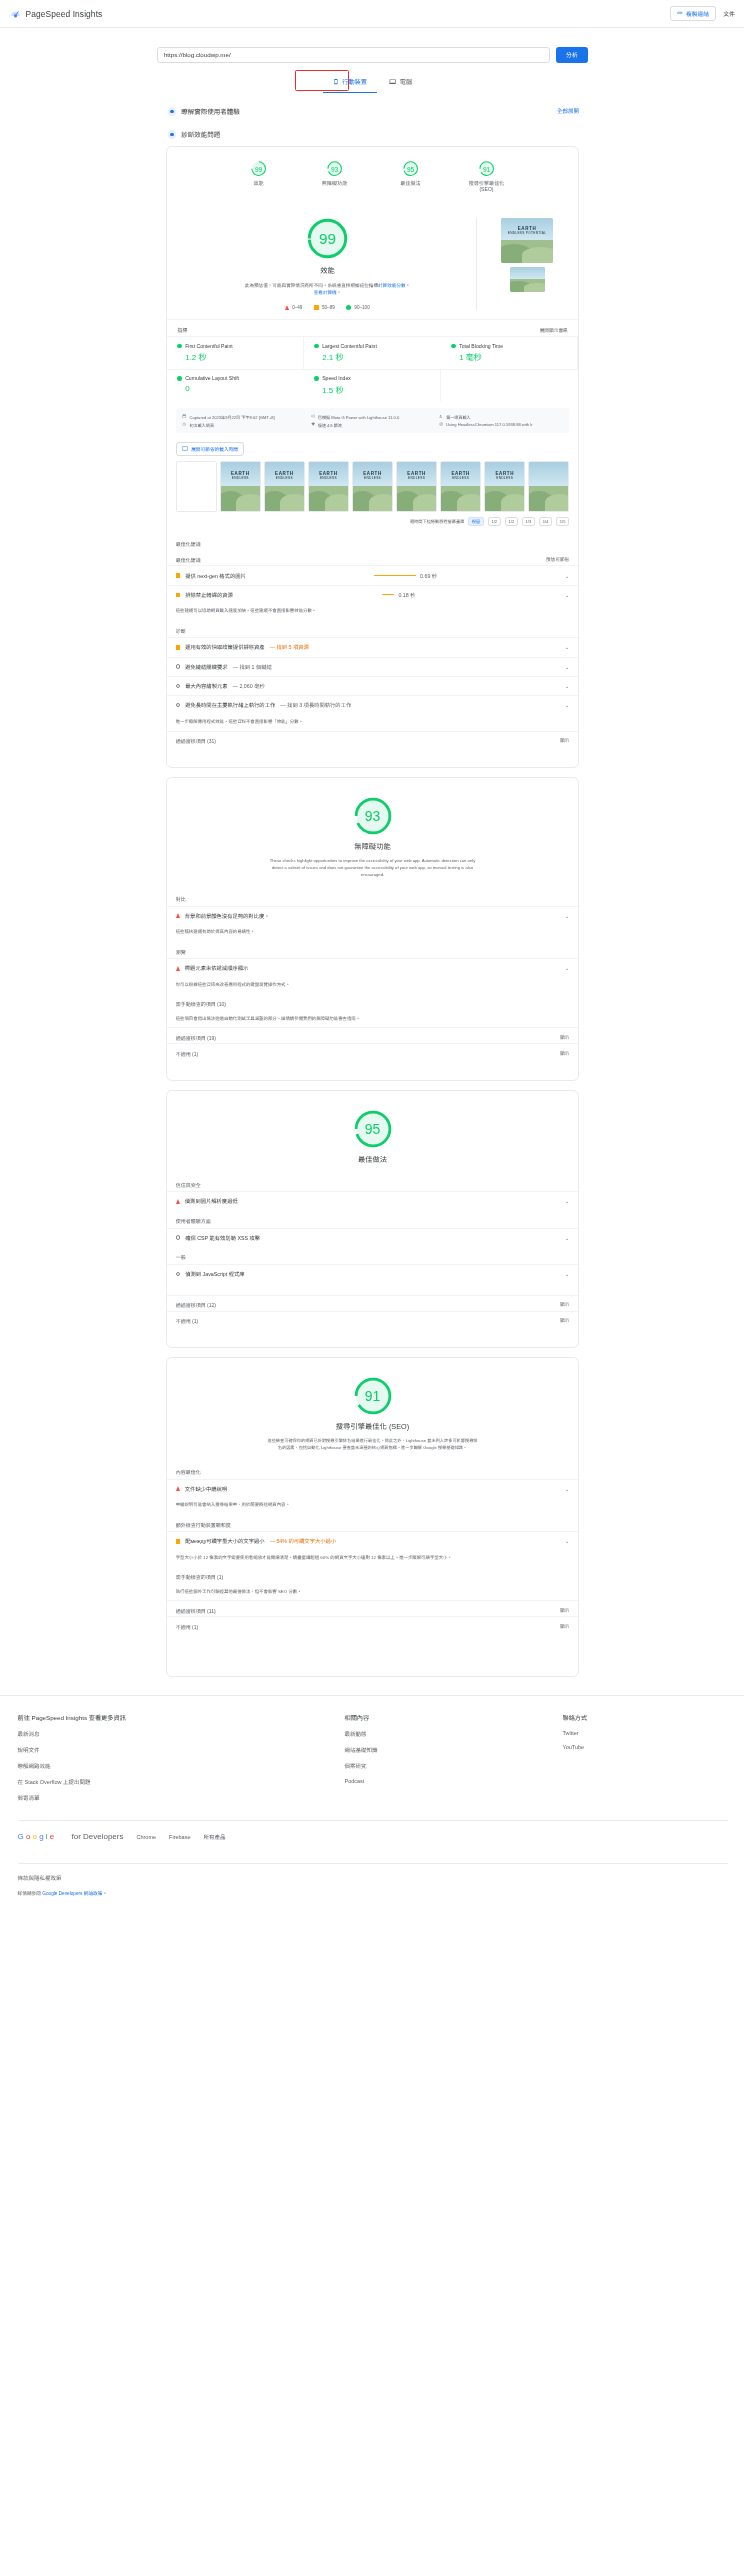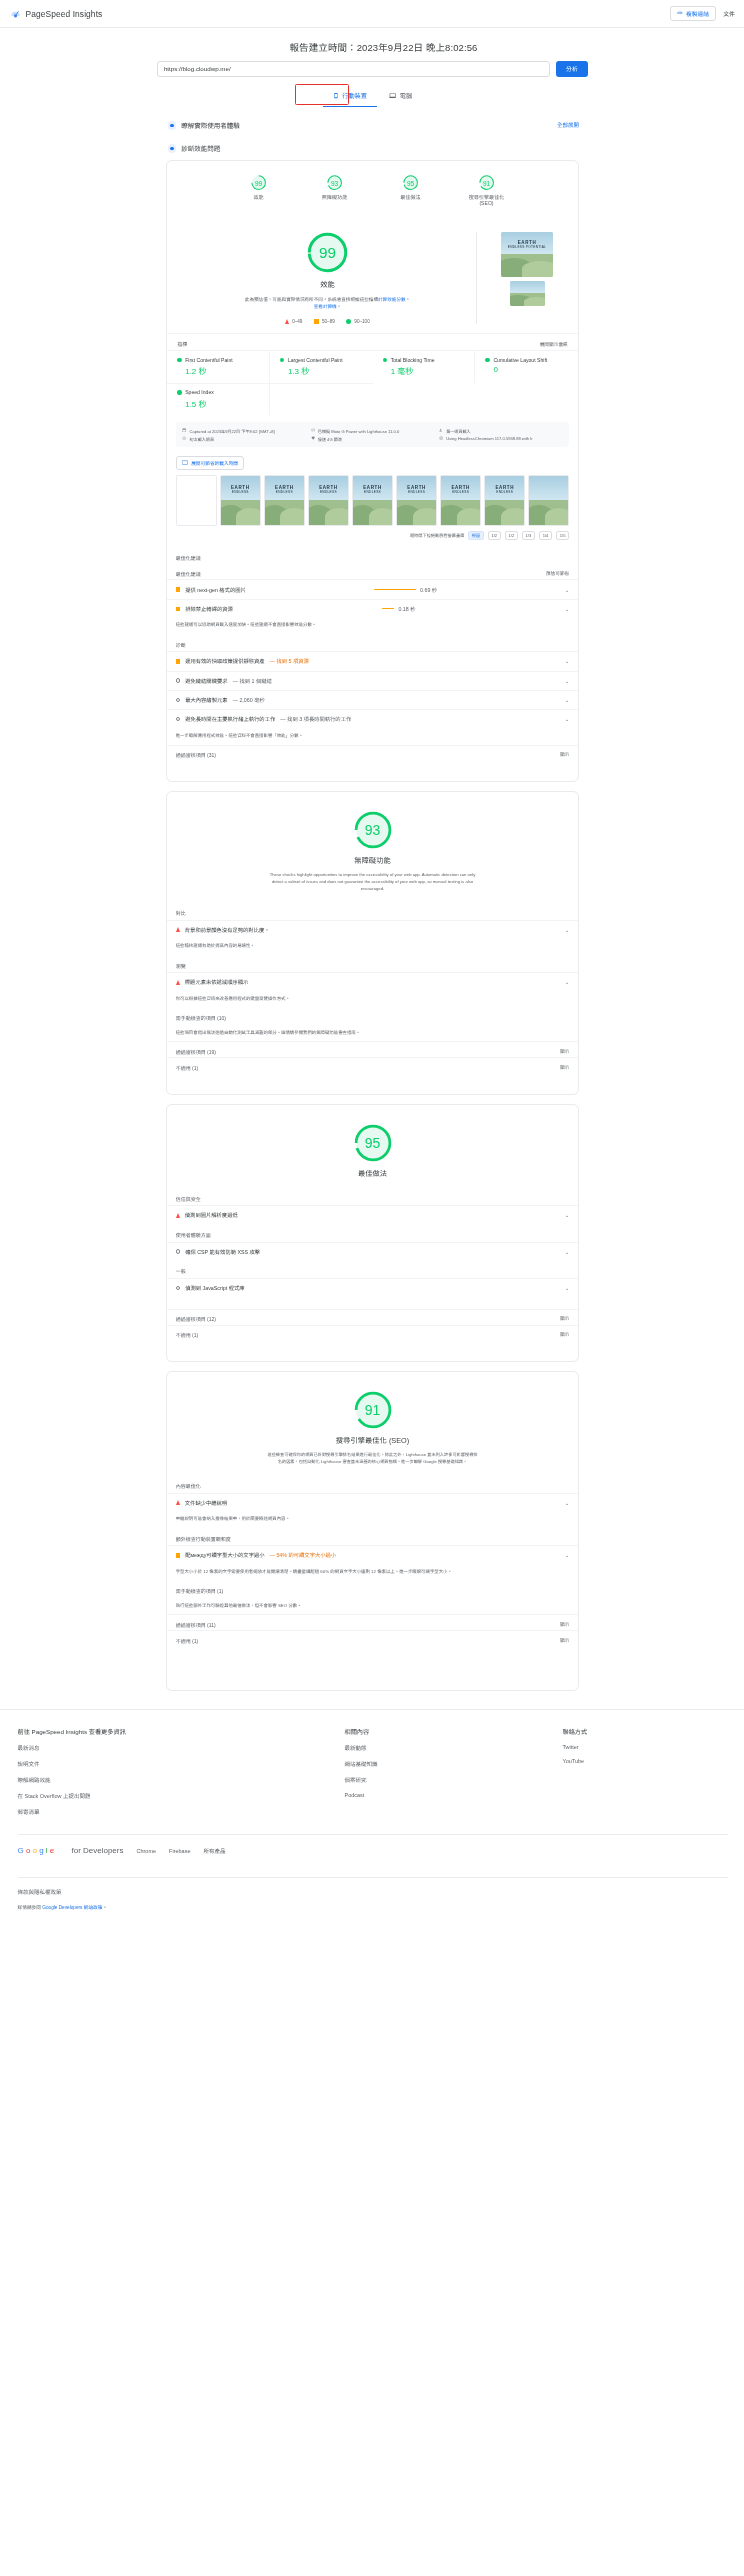--- a/index.html
+++ b/index.html
@@ -127,21 +127,21 @@
   .poster .hill3 { position:absolute; bottom:0; right:-12%; width:72%; height:36%; background:#b0cc9c; border-radius:50% 50% 0 0; }
   .poster .txt { position:absolute; top:17%; left:0; right:0; text-align:center; color:#234; font-size:3.2px; letter-spacing:0.3px; }
   .poster .txt b { display:block; font-size:4.5px; letter-spacing:0.6px; }
 
   
   .metrics-head {
     display:flex; align-items:center; padding:6.5px 10.2px 2.9px;
     font-size:5.1px; color:#5f6368; border-top:0.7px solid #f1f3f4;
   }
   .metrics-head .mh-right { margin-left:auto; font-size:4.7px; color:#5f6368; }
-  .metrics-grid { display:grid; grid-template-columns:1fr 1fr 1fr 1fr; }
+  .metrics-grid { display:grid; grid-template-columns:1fr 1fr 1fr; }
   .metric {
     padding:5.8px 10.2px 6.5px; border-top:0.7px solid #f1f3f4;
   }
   .metric:nth-child(odd) { border-right:0.7px solid #f1f3f4; }
   .metric-name { display:flex; align-items:center; gap:3.6px; font-size:5.1px; color:#3c4043; }
   .m-dot { width:4.4px;height:4.4px;border-radius:50%;background:#0cce6b;flex:0 0 auto; }
   .metric-val { font-size:8px; color:#0cce6b; margin-top:2.2px; padding-left:8px; }
 
   
   .envbar {
@@ -234,21 +234,20 @@
               <path d="M3.9 12a3.1 3.1 0 0 1 3.1-3.1h4V7H7a5 5 0 0 0 0 10h4v-1.9H7A3.1 3.1 0 0 1 3.9 12zM8 13h8v-2H8v2zm9-6h-4v1.9h4a3.1 3.1 0 0 1 0 6.2h-4V17h4a5 5 0 0 0 0-10z"></path>
             </svg>
         </span>
         <span>複製連結</span>
       </div>
       <div class="doc-link">文件</div>
     </div>
   </div>
 
   <div class="report-head">
-    <div class="report-title">報告建立時間：2023年9月22日 晚上8:02:56</div>
     <div class="url-row">
       <input class="url-input" type="text" value="https://blog.cloudwp.me/" style="">
       <button class="analyze-btn">分析</button>
     </div>
   </div>
 
   <div class="tabs-row">
     <div class="tabs-wrap">
       <div class="tab active">
         <span>
@@ -390,21 +389,21 @@
               <span class="m-dot"></span>
               <span>First Contentful Paint</span>
             </div>
           <div class="metric-val">1.2 秒</div>
         </div>
         <div class="metric">
           <div class="metric-name">
               <span class="m-dot"></span>
               <span>Largest Contentful Paint</span>
             </div>
-          <div class="metric-val">1.3 秒</div>
+          <div class="metric-val">2.1 秒</div>
         </div>
         <div class="metric">
           <div class="metric-name">
               <span class="m-dot"></span>
               <span>Total Blocking Time</span>
             </div>
           <div class="metric-val">1 毫秒</div>
         </div>
         <div class="metric">
           <div class="metric-name">

